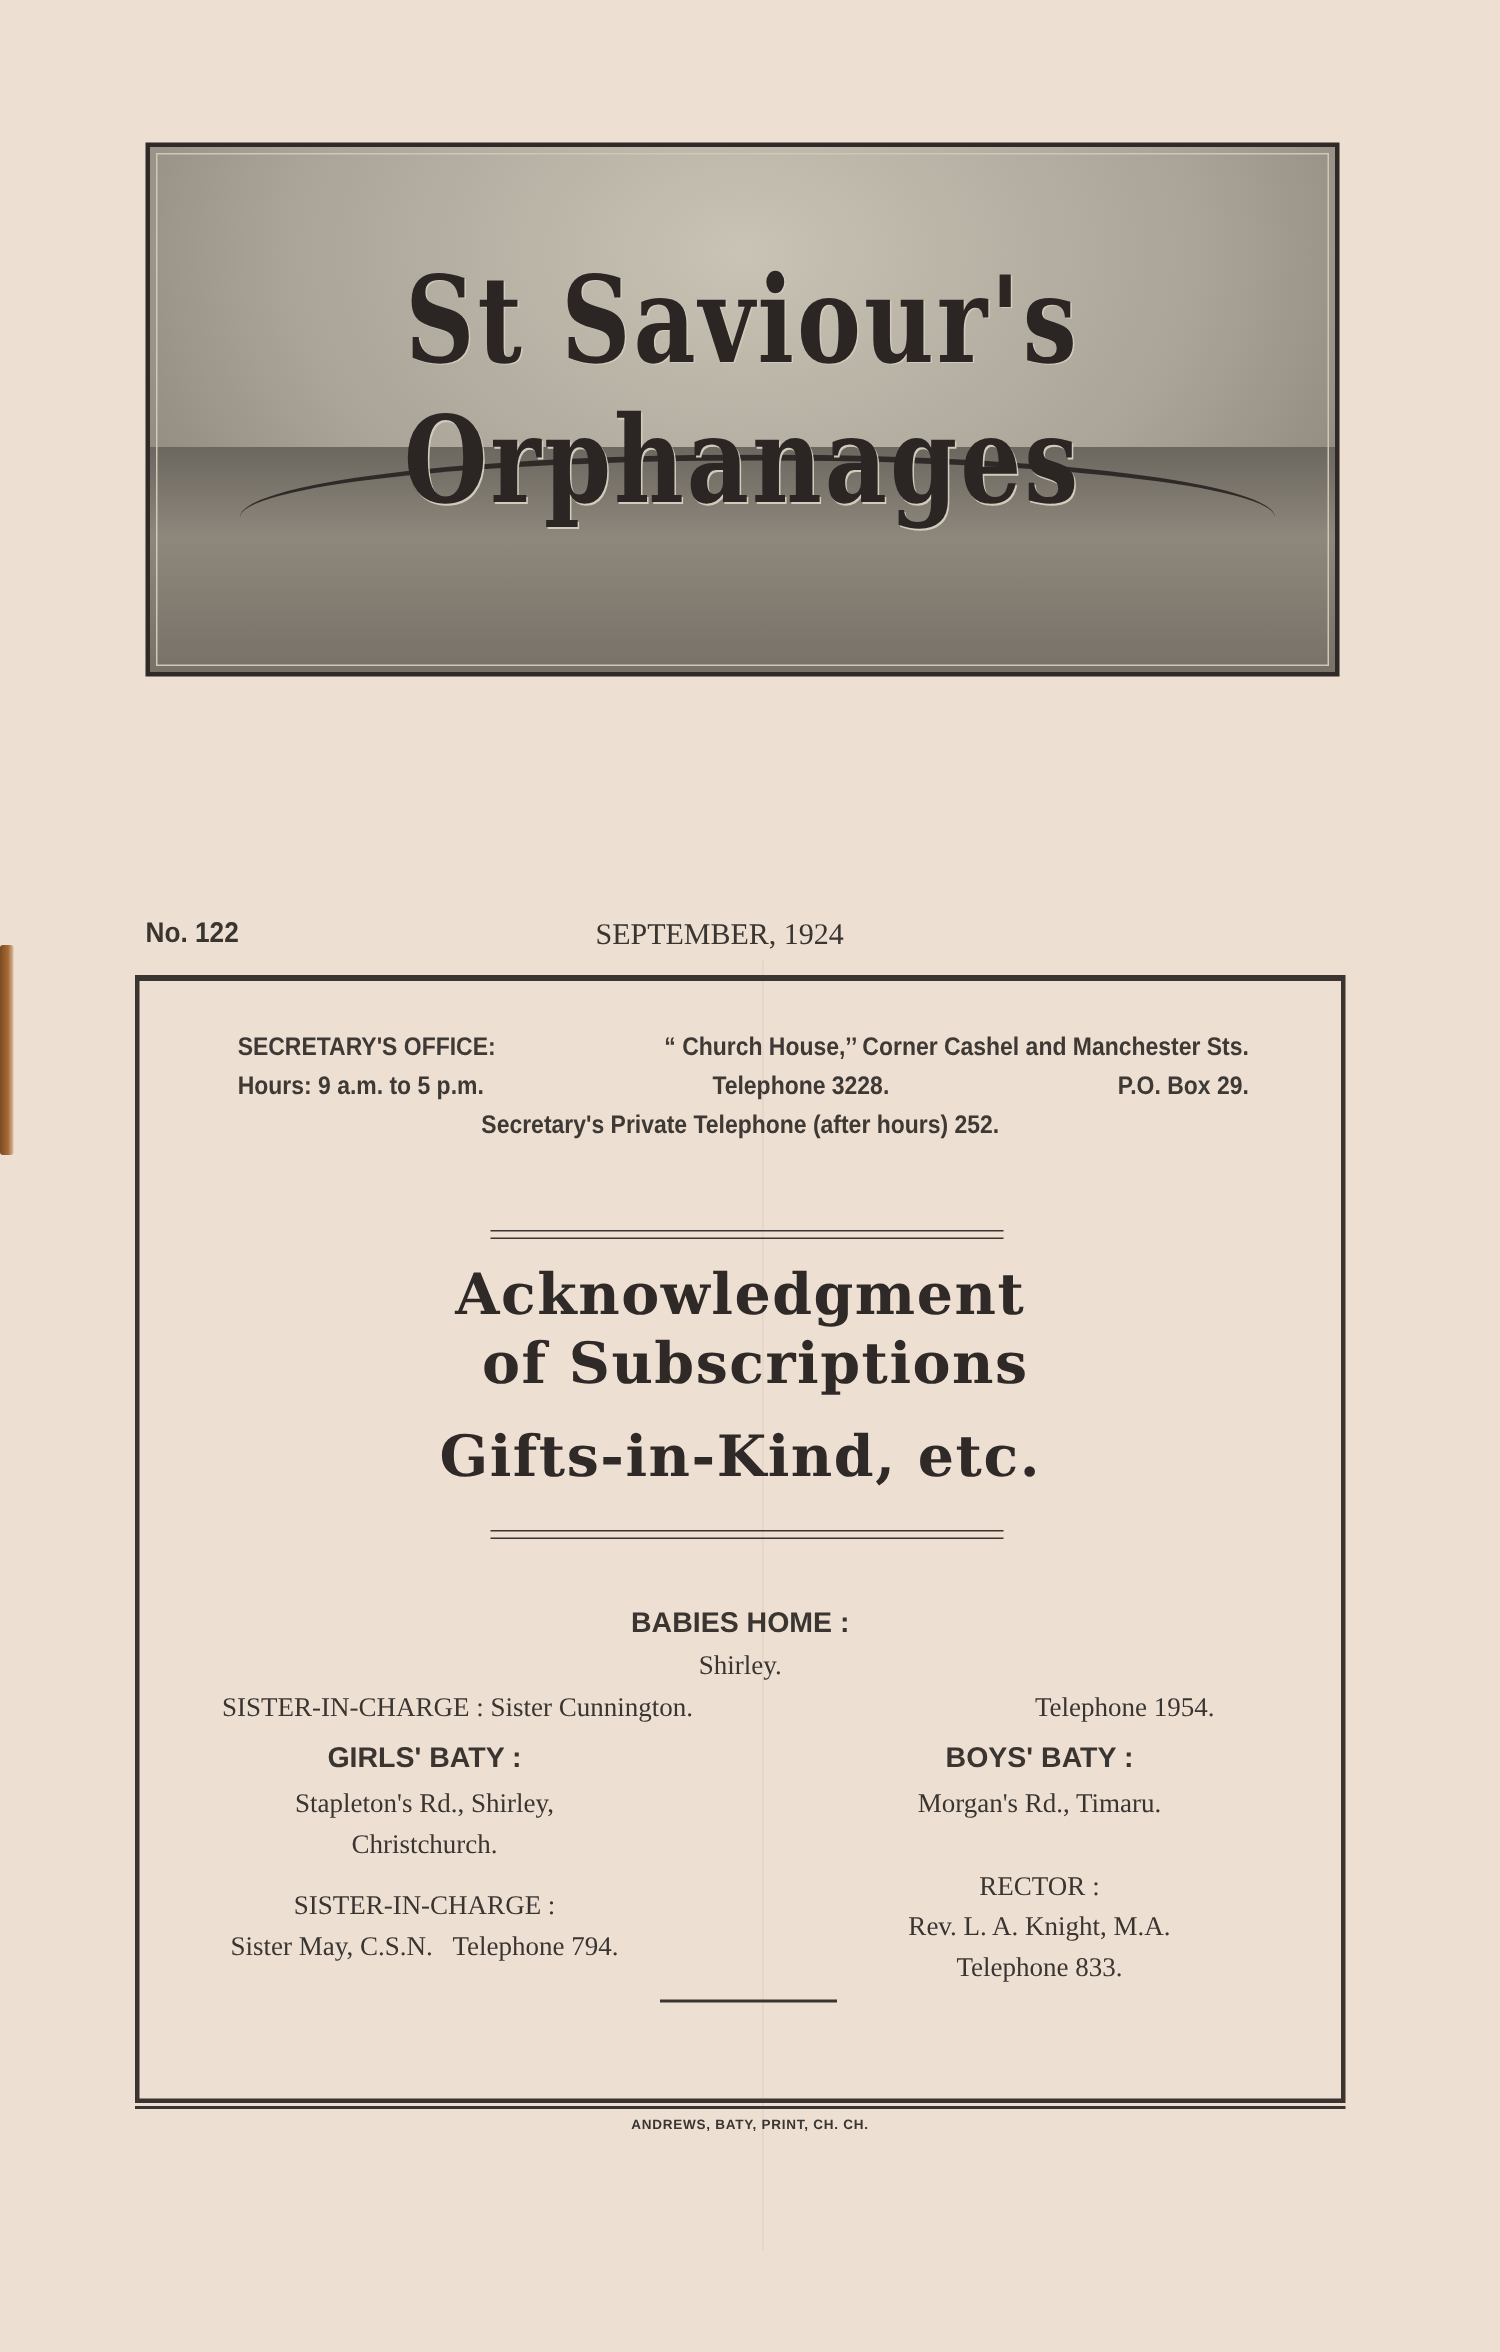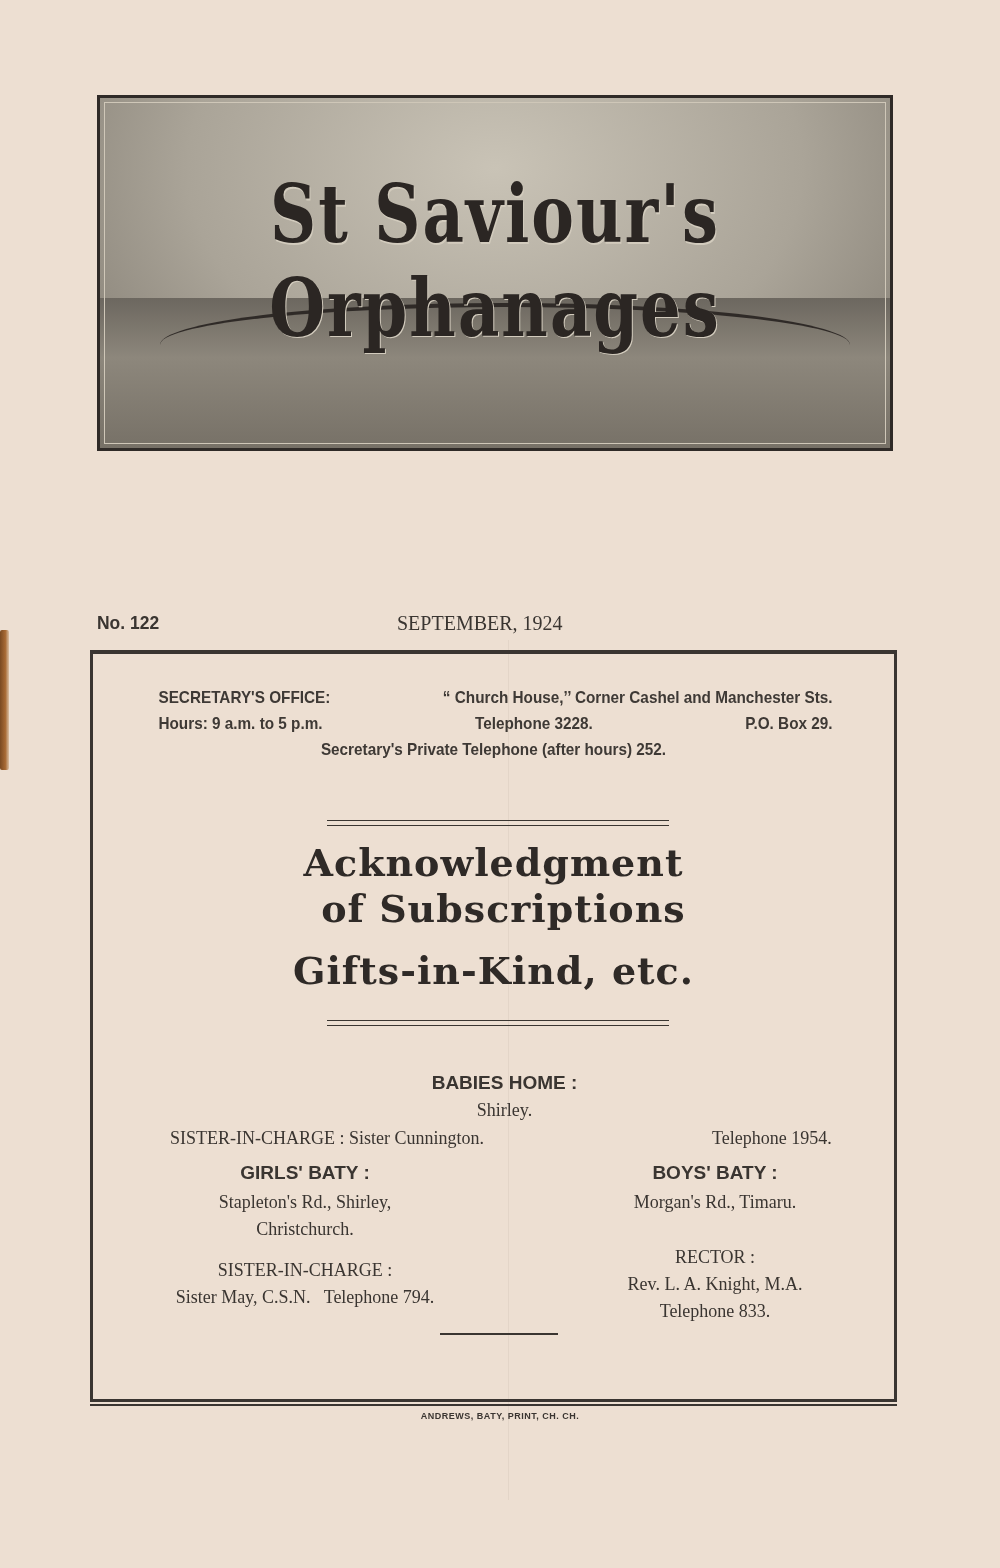--- a/index.html
+++ b/index.html
@@ -35,21 +35,21 @@
   .box{position:absolute;left:90px;top:650px;width:807px;height:752px;box-sizing:border-box;
        border:3px solid #3a3531;border-top-width:4px;}
   .office{position:absolute;left:0;right:0;font-family:"Liberation Sans",sans-serif;font-weight:bold;
        font-size:17px;color:#3e3935;transform:scaleX(0.9);}
   .row{display:flex;justify-content:space-between;}
   .hdr-rule{position:absolute;left:234px;width:342px;height:4px;border-top:1px solid #3a3531;border-bottom:1px solid #3a3531;}
   .blackletter{position:absolute;left:0;right:0;text-align:center;font-family:"DejaVu Serif",serif;
        font-weight:bold;font-size:38px;line-height:46px;color:#2f2a27;letter-spacing:1px;}
   .h-sans{font-family:"Liberation Sans",sans-serif;font-weight:bold;font-size:19px;color:#3a3531;}
   .serif{font-family:"Liberation Serif",serif;font-size:18px;color:#3a3531;}
-  .abs{position:absolute;margin-left:22px;}
+  .abs{position:absolute;}
   .center{text-align:center;}
   .short-rule{position:absolute;left:347px;width:118px;height:0;border-top:2px solid #3a3531;}
   .printer{position:absolute;left:0;right:0;top:1411px;text-align:center;font-family:"Liberation Sans",sans-serif;
        font-weight:bold;font-size:9px;letter-spacing:0.5px;color:#3a3531;}
   .bottom-rule{position:absolute;left:90px;width:807px;top:1404px;border-top:2px solid #3a3531;}
 </style>
 </head>
 <body>
 
 <div class="paper-stain"></div>

